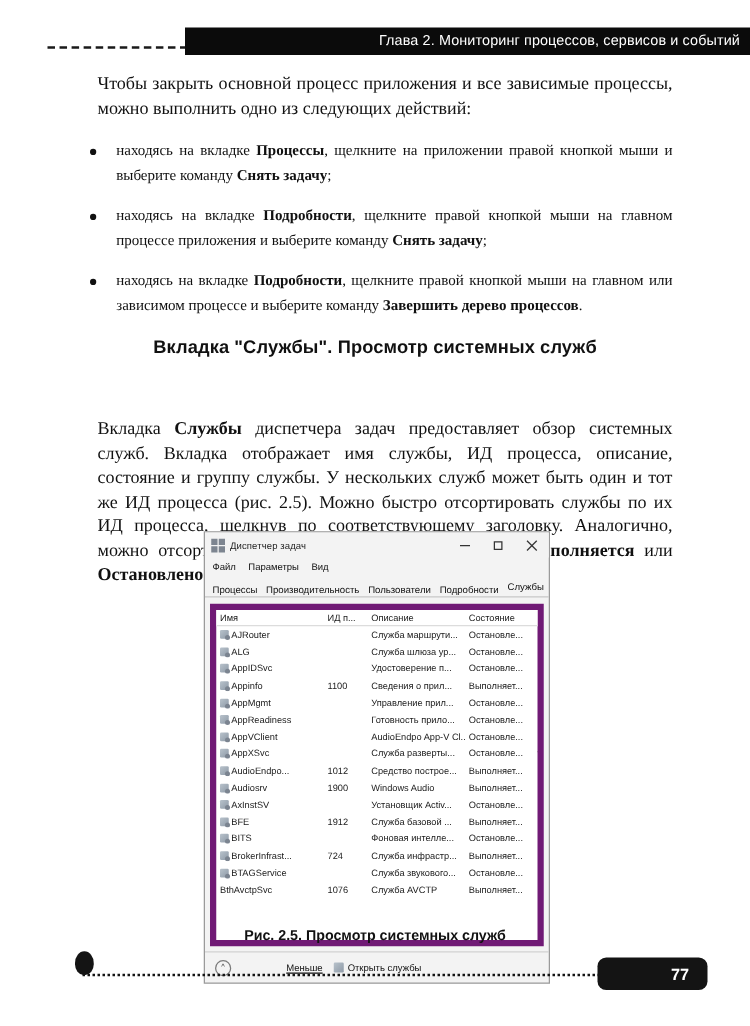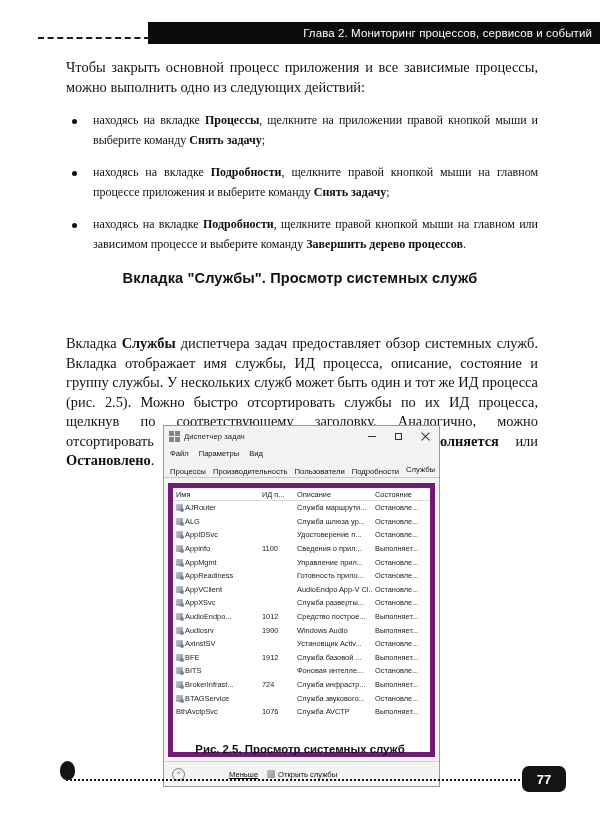--- a/index.html
+++ b/index.html
@@ -29,21 +29,21 @@
     padding-right:8px;box-sizing:border-box;
   }
   .runhead .bar span{
     color:#fff;font-family:"Liberation Sans",sans-serif;
     font-size:11.5px;letter-spacing:.1px;white-space:nowrap;
   }
 
   
   .body-col{position:absolute;left:62px;top:58px;width:476px;}
   p.para{
-    margin:0 0 11px 4px;
+    margin:0 0 11px 16px;
     font-size:14.4px;line-height:19.5px;
     text-align:justify;
     font-family:"Liberation Serif",serif;
   }
   b{font-weight:bold;}
 
   ul.bullets{margin:14px 0 0 0;padding:0;list-style:none;}
   ul.bullets li{
     position:relative;
     padding-left:31px;
@@ -215,21 +215,21 @@
     position:absolute;left:60px;top:761px;
     width:15px;height:19px;border-radius:50% 50% 45% 45%;
     background:#141414;
   }
   .folio{
     position:absolute;right:34px;top:766px;
     width:44px;height:26px;border-radius:7px;
     background:#141414;color:#fff;
     display:flex;align-items:center;justify-content:center;
     font-family:"Liberation Sans",sans-serif;
-    font-size:13px;font-weight:bold;
+    font-size:13px;font-weight:bold;padding-left:44px;
   }
 </style>
 </head>
 <body>
 
 <div class="page">
 
   <div class="runhead">
     <div class="dots"></div>
     <div class="bar">

